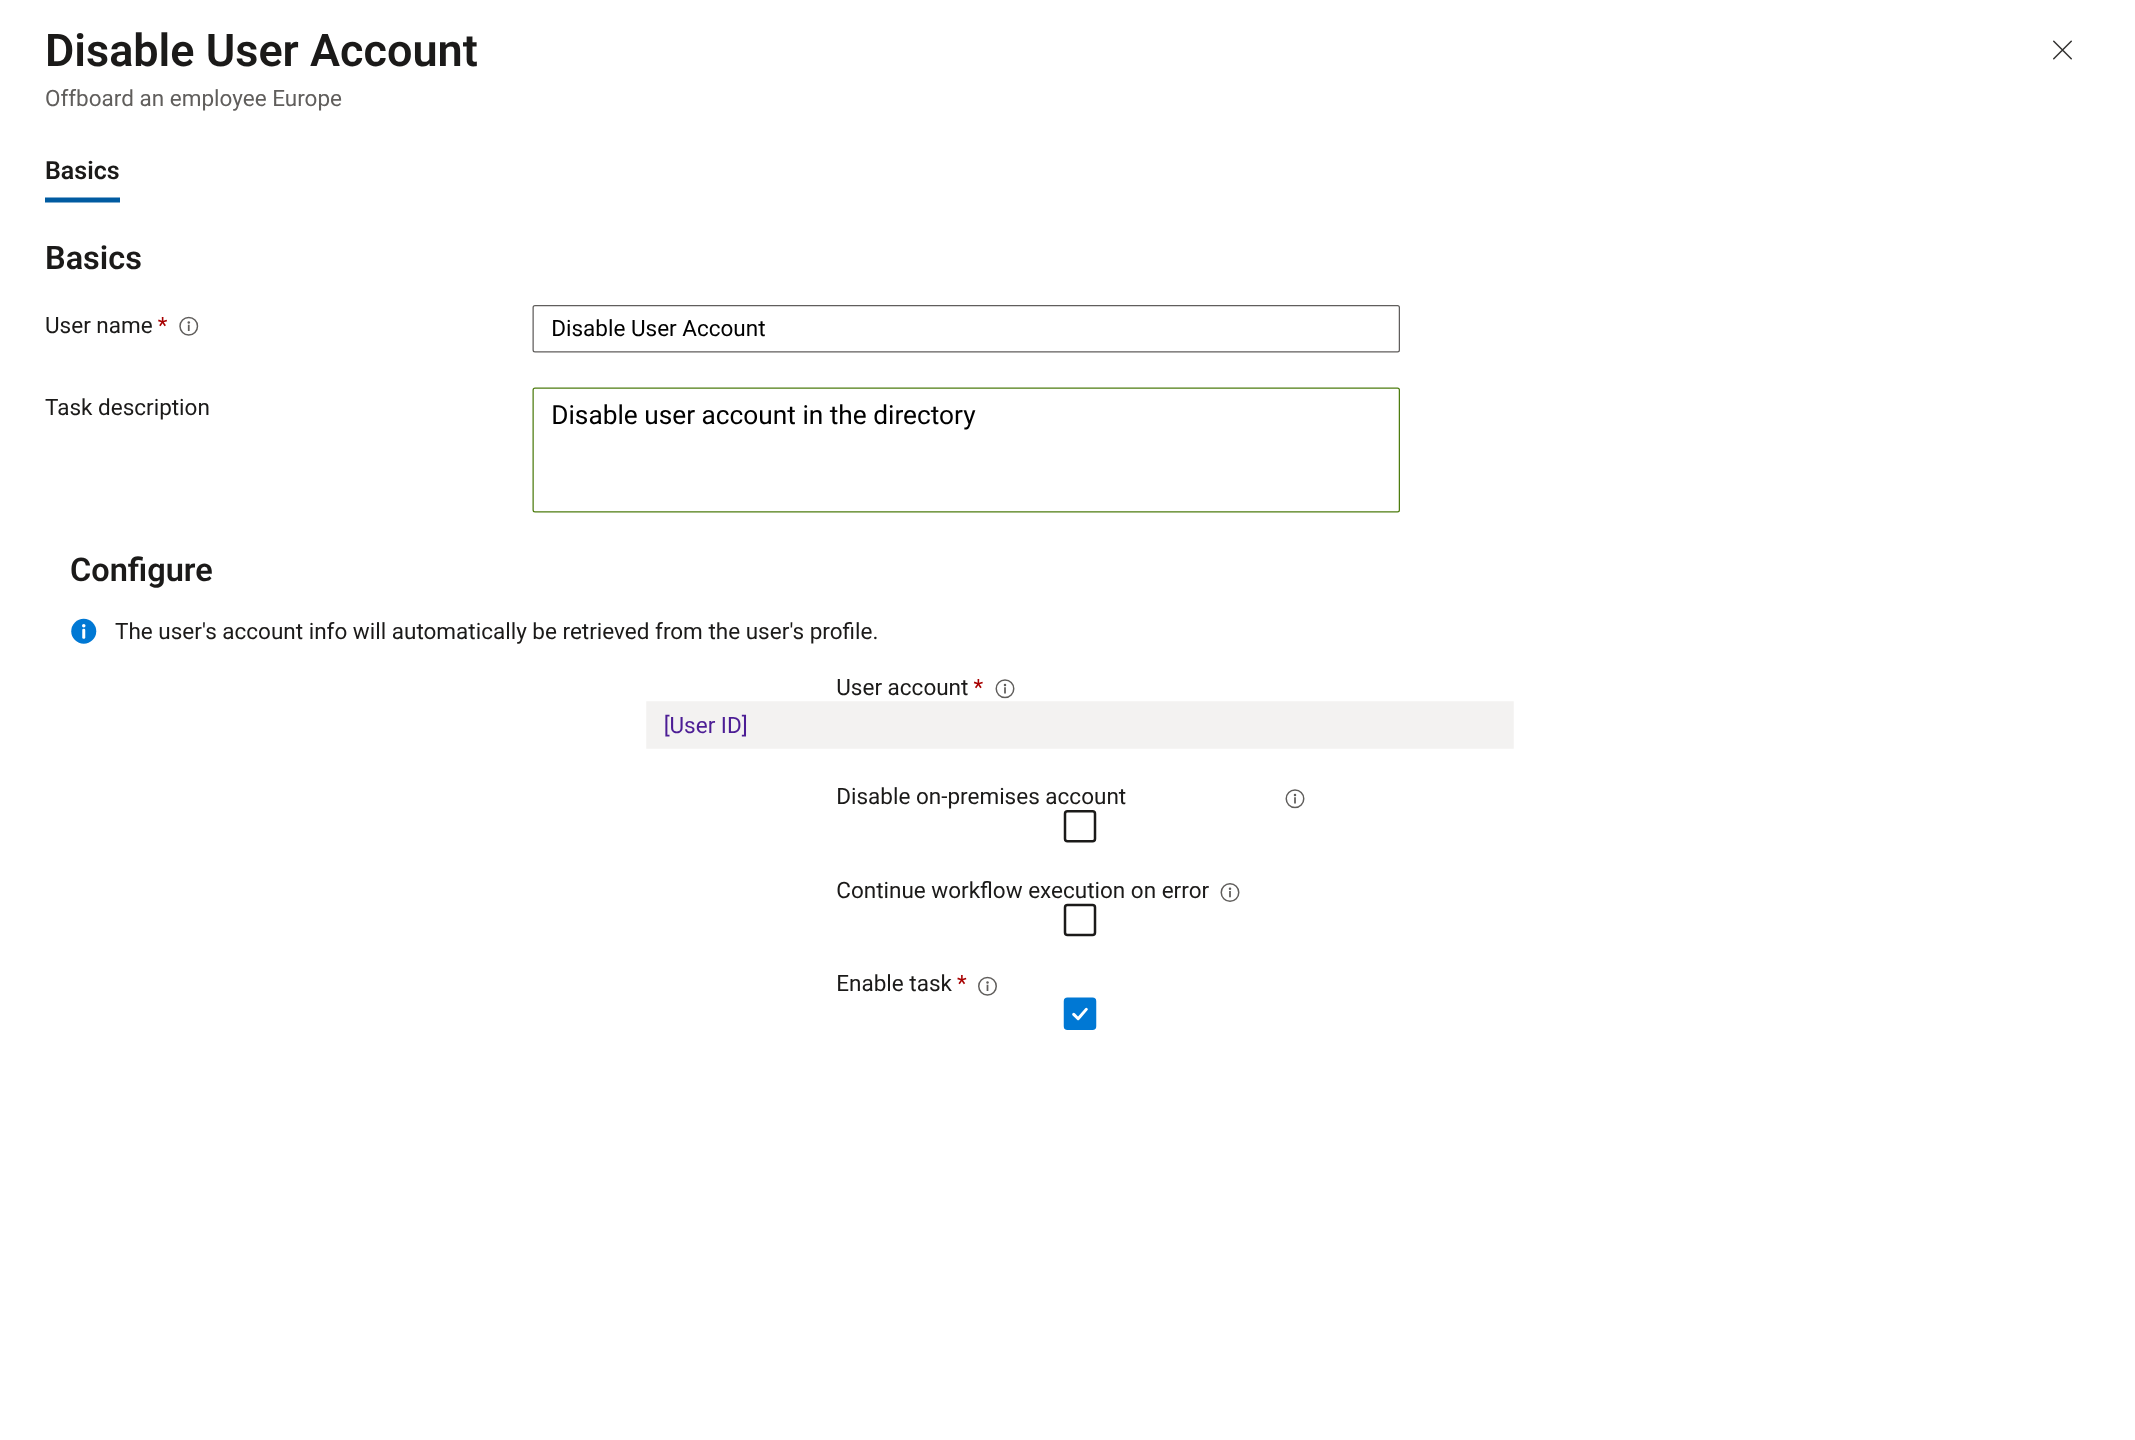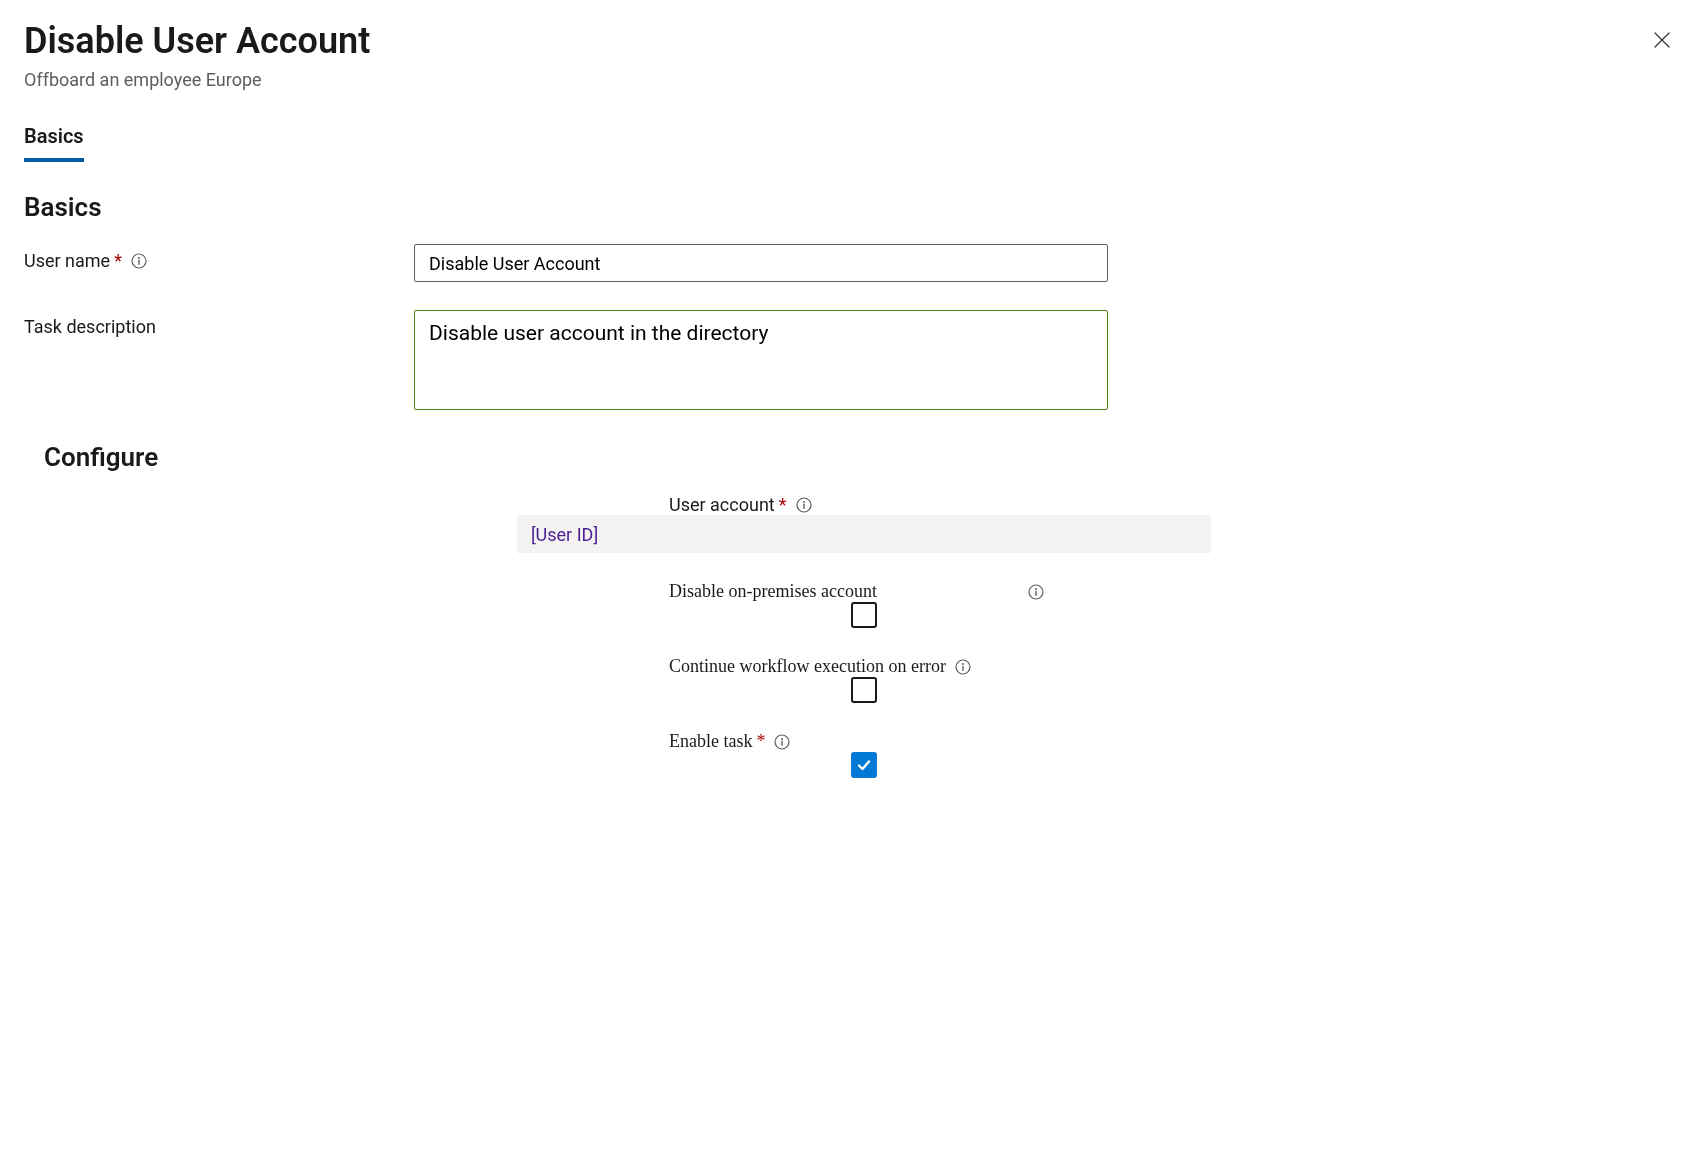--- a/index.html
+++ b/index.html
@@ -4,21 +4,21 @@
 <style>
   html, body {
     margin: 0;
     padding: 0;
     font-family: "Segoe UI", -apple-system, BlinkMacSystemFont, Roboto, "Helvetica Neue", sans-serif;
     font-size: 16px;
     color: #1b1a19;
     background: #fff;
   }
   .page {
-    padding: 20px 24px;
+    padding: 20px 36px;
     box-sizing: border-box;
     width: 1708px;
   }
   .header-row {
     display: flex;
     align-items: flex-start;
     justify-content: space-between;
   }
   h1.page-title {
     margin: 0;
@@ -166,22 +166,21 @@
     border-color: #0078d4;
   }
   .checkbox.checked svg {
     display: block;
   }
   .checkbox svg {
     display: none;
   }
   .label-with-info {
     display: flex;
-    align-items: center;
-    font-family: Liberation Serif, serif;
+    align-items: flex-end;
   }
   .label-text {
     font-size: 18px;
   }
 </style>
 </head>
 <body>
 
 <div class="page">
 
@@ -229,20 +228,30 @@
       </div>
       <div class="control-col">
         <textarea class="text-area" style="">Disable user account in the directory</textarea>
       </div>
     </div>
   </div>
 
   <div class="section" style="margin-top:10px;margin-left:20px;">
     <h2 class="section-title">Configure</h2>
 
+    <div class="info-banner">
+      <span class="info-icon">
+        <svg width="22" height="22" viewBox="0 0 22 22">
+            <circle cx="11" cy="11" r="10" fill="#0078d4"></circle>
+            <circle cx="11" cy="6.5" r="1.4" fill="#fff"></circle>
+            <rect x="9.8" y="9" width="2.4" height="8" rx="1" fill="#fff"></rect>
+          </svg>
+      </span>
+      <span>The user's account info will automatically be retrieved from the user's profile.</span>
+    </div>
 
     <div class="form-row align-center">
       <div class="label-col">
         <span class="label-text">User account</span>
         <span class="req">*</span>
         <span class="info-icon-small">
           <svg width="16" height="16" viewBox="0 0 16 16">
               <circle cx="8" cy="8" r="7" stroke="#605e5c" stroke-width="1.2" fill="none"></circle>
               <circle cx="8" cy="5" r="1" fill="#605e5c"></circle>
               <rect x="7.3" y="6.8" width="1.4" height="5" fill="#605e5c"></rect>

